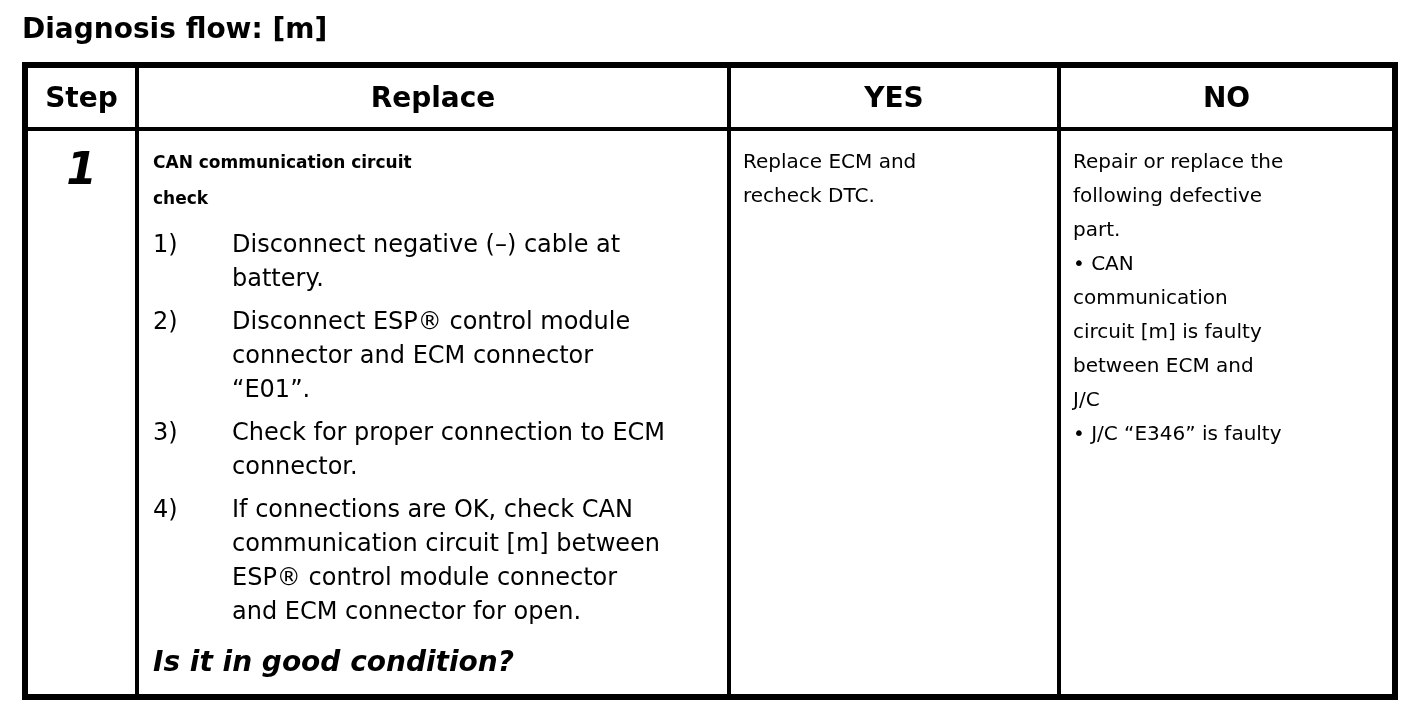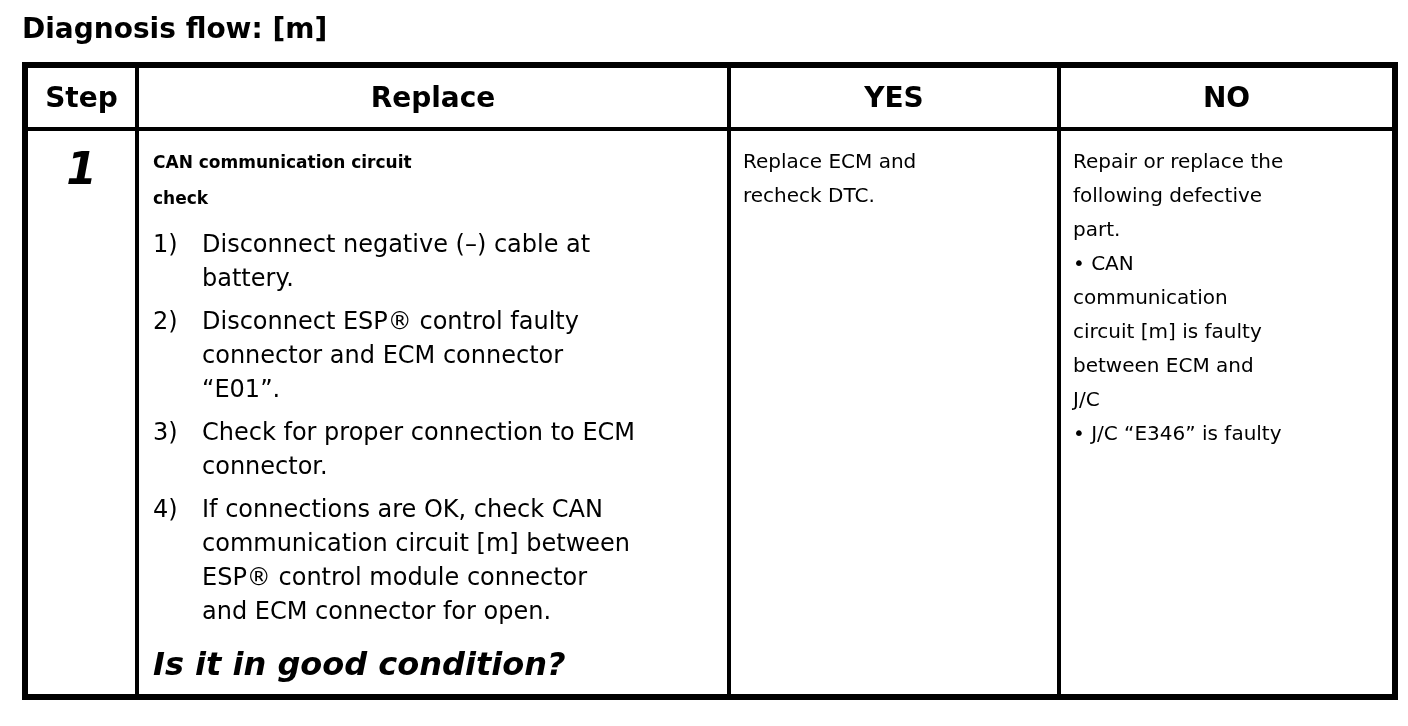--- a/index.html
+++ b/index.html
@@ -69,24 +69,25 @@
     display: flex;
     margin-bottom: 9px;
     line-height: 34px;
   }
   .action-step .step-num {
     flex: 0 0 49px;
   }
   .action-step .step-text {
     white-space: pre-line;
     flex: 1 1 auto;
+    margin-left: 30px;
   }
   .action-question {
     margin-top: 17px;
-    font-size: 32px;
+    font-size: 28px;
     font-weight: bold;
     font-style: italic;
   }
   .cell-yes, .cell-no {
     padding: 13px 8px 10px 12px;
     font-size: 20px;
     line-height: 34px;
     white-space: pre-line;
   }
 </style>
@@ -120,21 +121,21 @@
           <div class="action-heading">CAN communication circuit
 check</div>
           <ol class="action-steps">
             <li class="action-step">
               <span class="step-num">1)</span>
               <span class="step-text">Disconnect negative (–) cable at
 battery.</span>
             </li>
             <li class="action-step">
               <span class="step-num">2)</span>
-              <span class="step-text">Disconnect ESP® control faulty
+              <span class="step-text">Disconnect ESP® control module
 connector and ECM connector
 “E01”.</span>
             </li>
             <li class="action-step">
               <span class="step-num">3)</span>
               <span class="step-text">Check for proper connection to ECM
 connector.</span>
             </li>
             <li class="action-step">
               <span class="step-num">4)</span>

